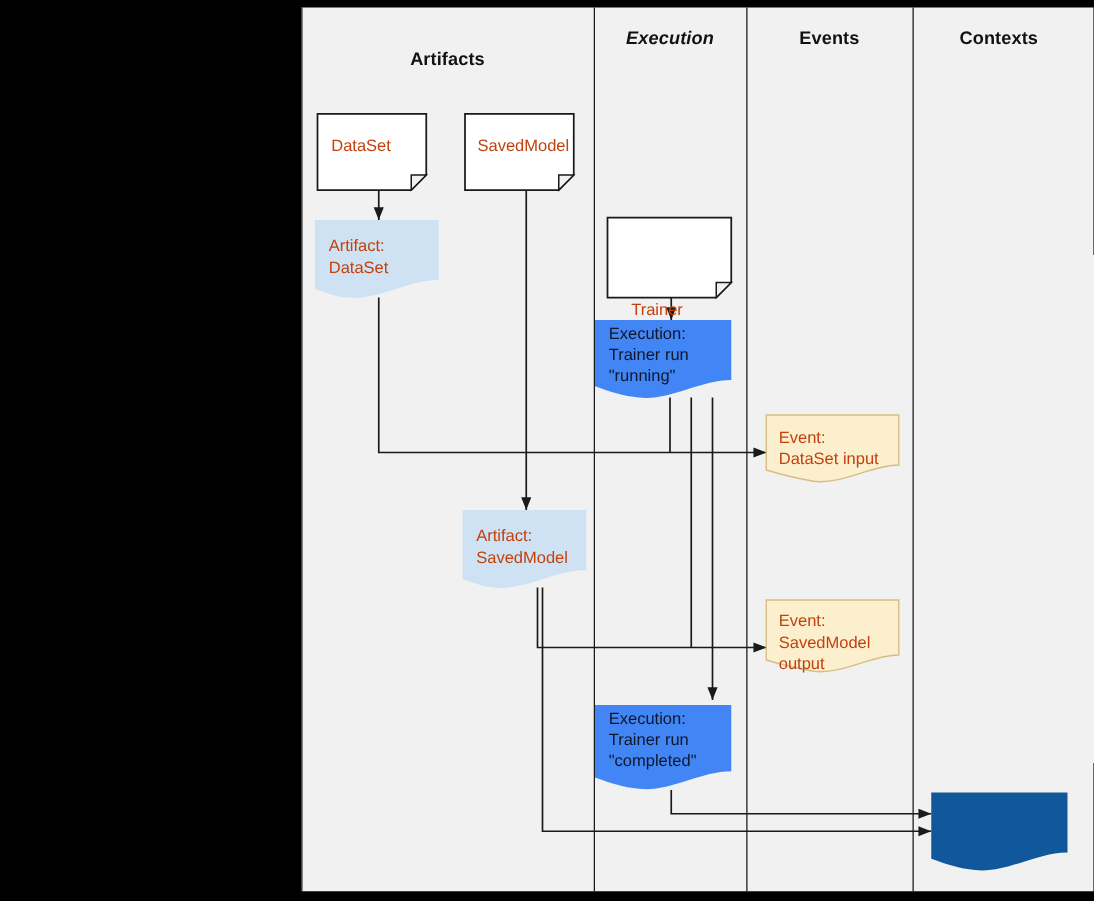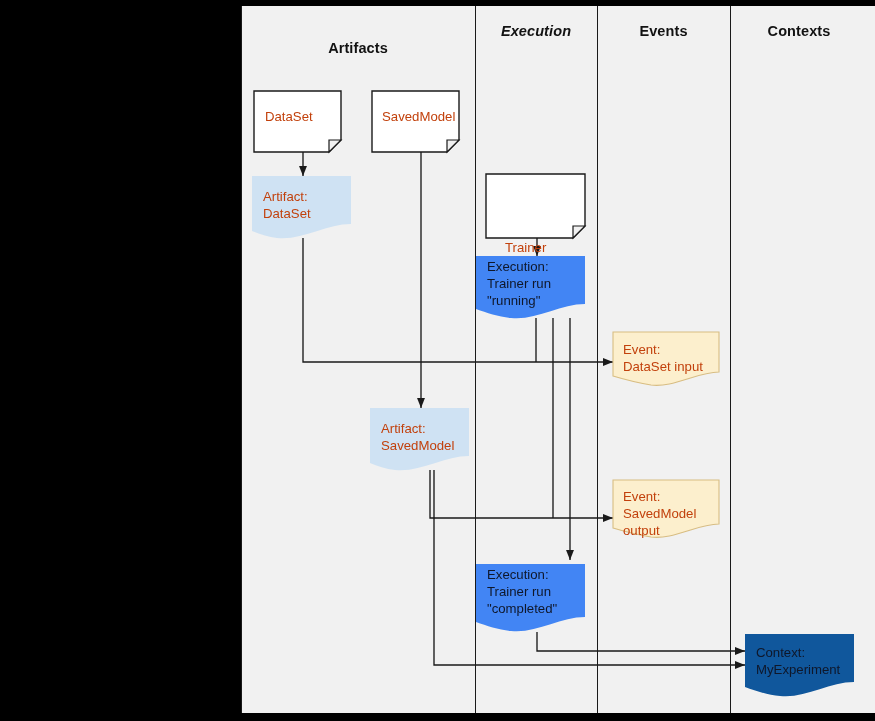--- a/index.html
+++ b/index.html
@@ -136,17 +136,15 @@
 Trainer run
 "running"</div>
     <div class="node-label light" style="left:246px;top:560px;">Execution:
 Trainer run
 "completed"</div>
     <div class="node-label" style="left:382px;top:335px;">Event:
 DataSet input</div>
     <div class="node-label" style="left:382px;top:482px;">Event:
 SavedModel
 output</div>
-    <div class="node-label light" style="left:515px;top:638px;">Context:
-MyExperiment</div>
 
   </div>
 </div>
 
 </body></html>

